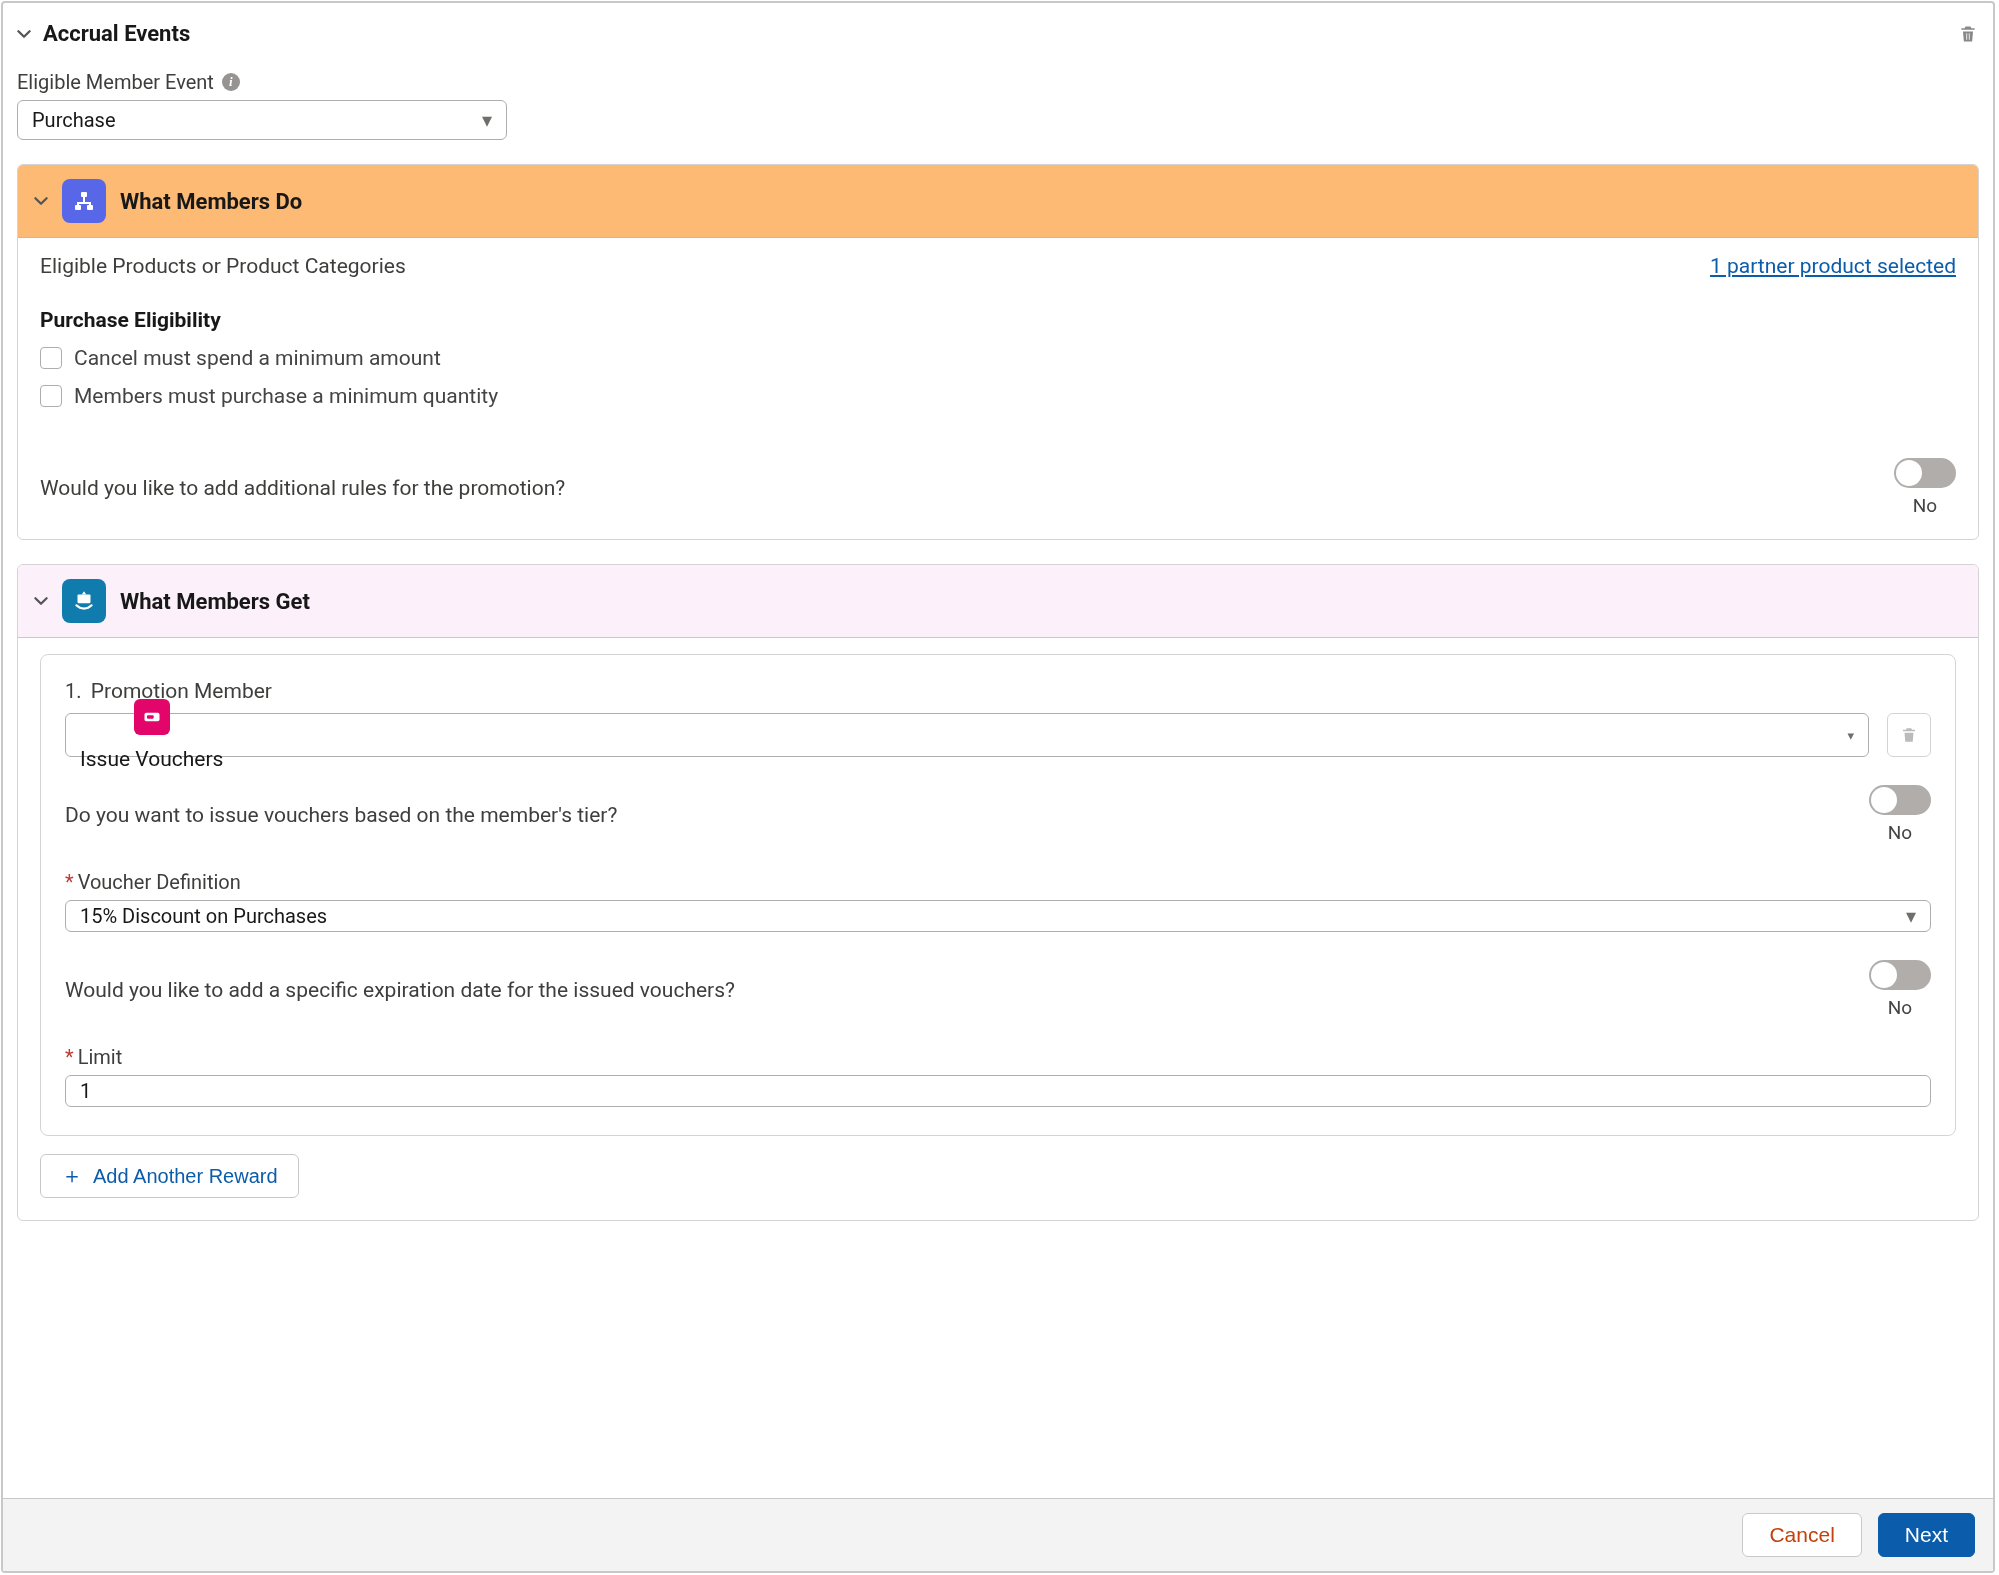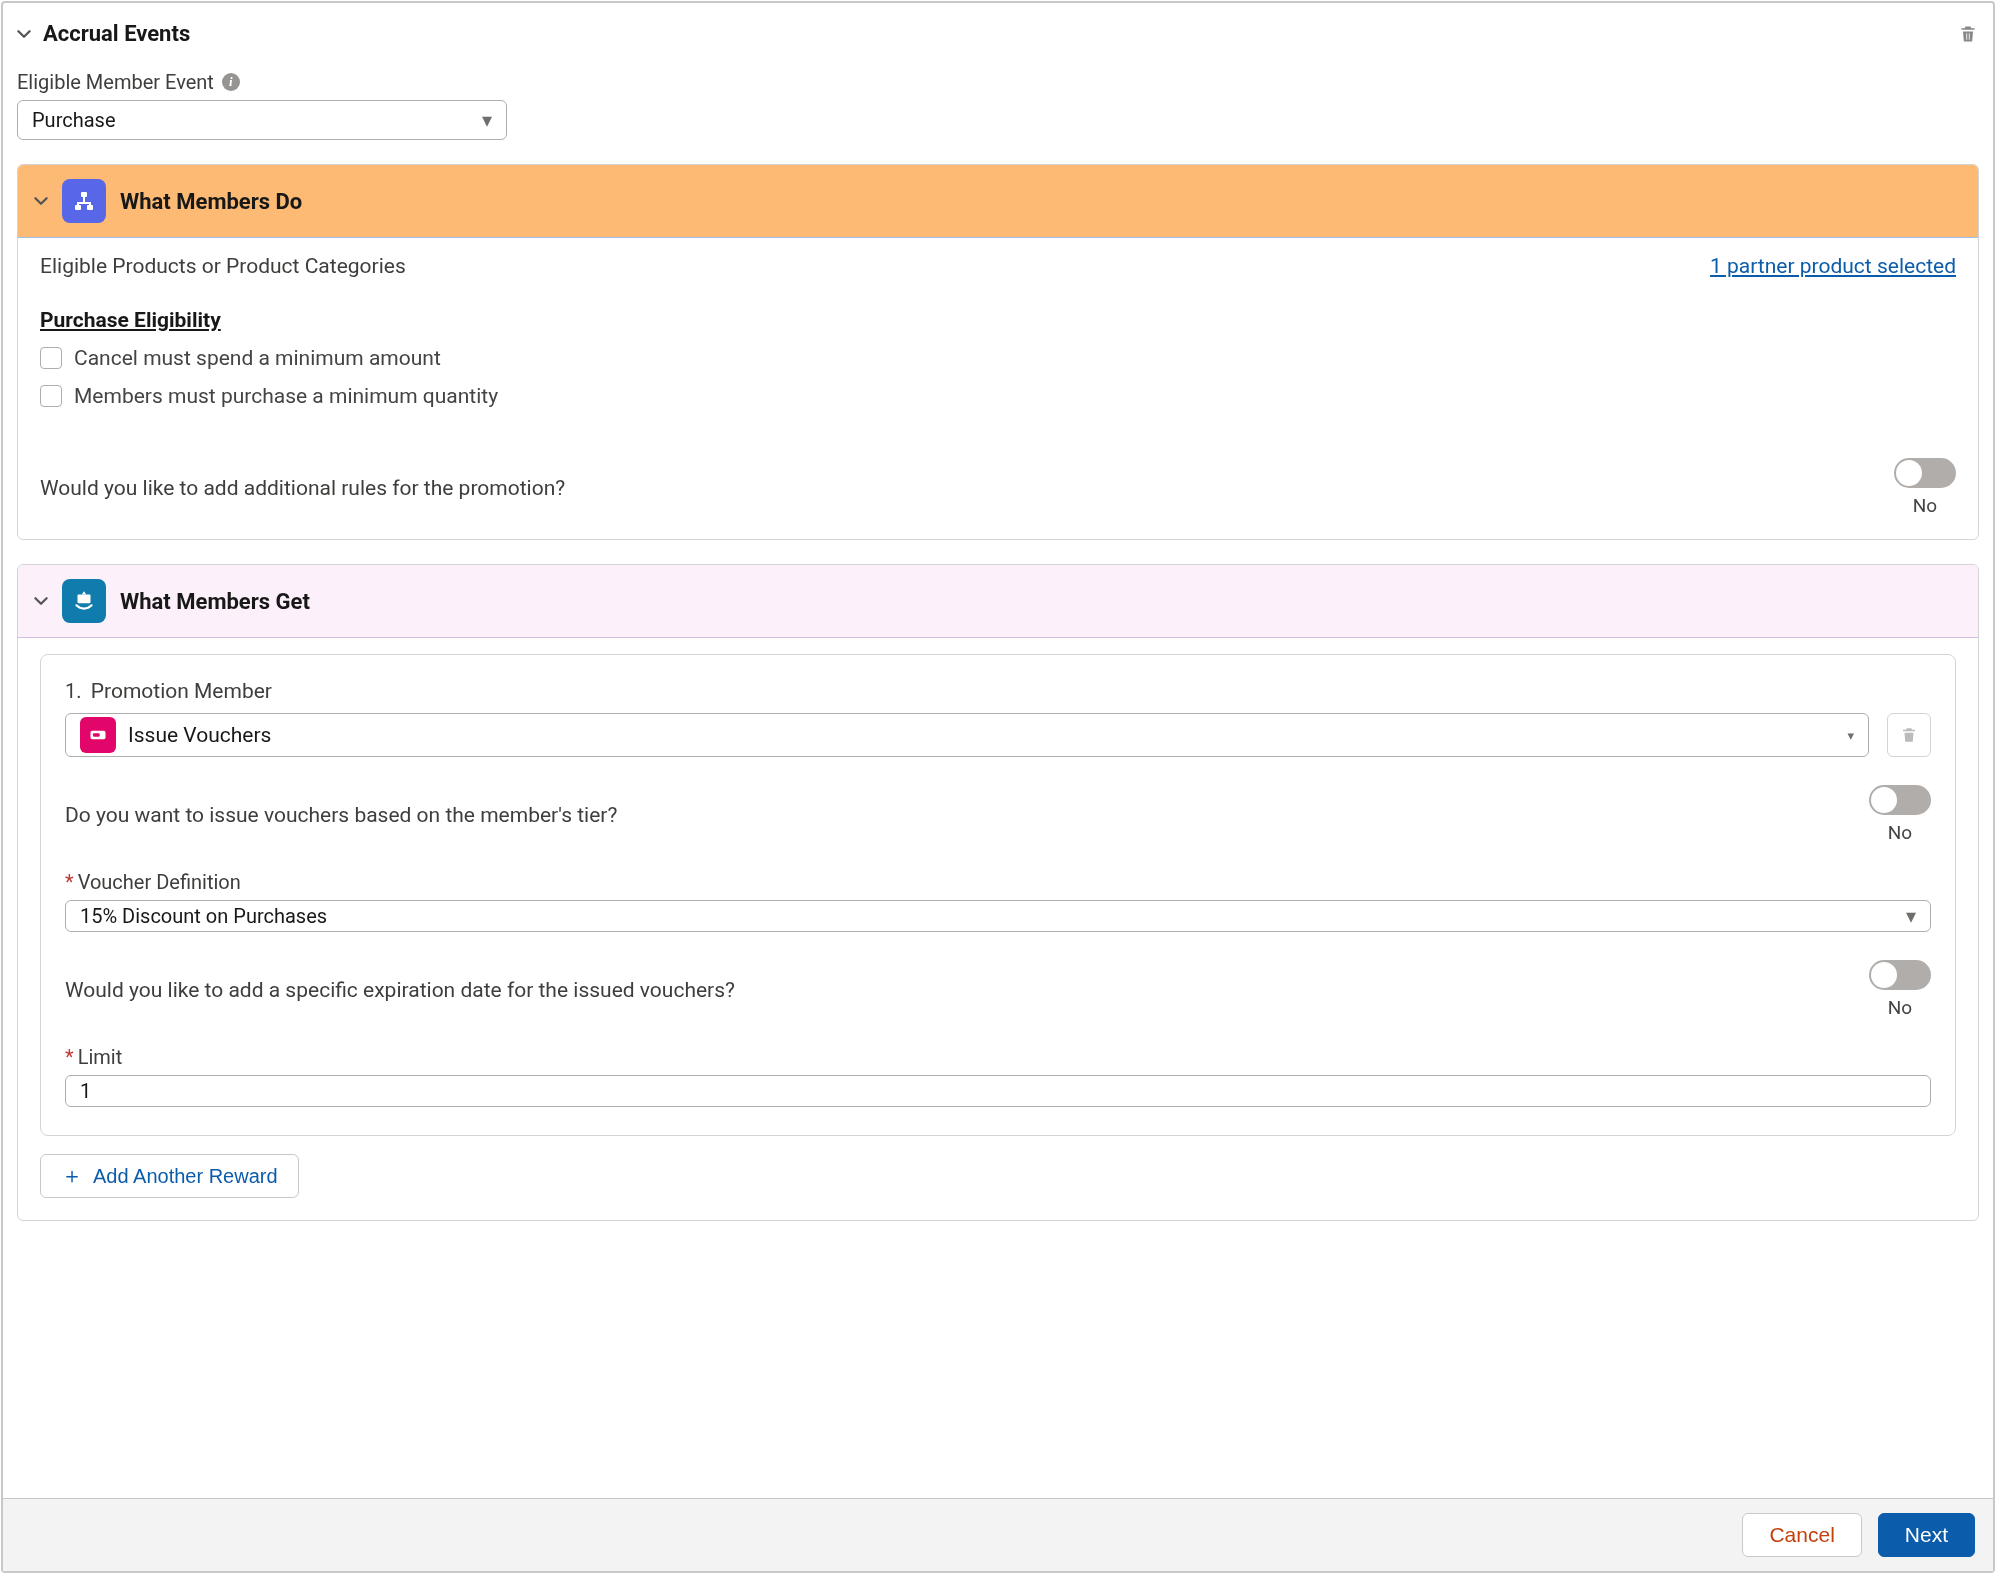--- a/index.html
+++ b/index.html
@@ -85,21 +85,21 @@
   .icon-sq.blue { background:#5867e8; }
   .icon-sq.blue2 { background:#107cad; }
   .icon-sq.pink { background:#e3066a; width:36px; height:36px; border-radius:6px; }
   .card-title { font-size: 22px; font-weight:700; }
 
   .card-body { padding: 16px 22px 22px; }
 
   .row-split { display:flex; justify-content:space-between; align-items:center; }
   .lbl { font-size: 21px; color:#3e3e3c; }
   .link { color:#0b5cab; font-size:21px; }
-  .strong { font-weight:700; font-size:21px; color:#181818;text-decoration:underline; }
+  .strong { font-weight:700; font-size:21px; color:#181818; }
 
   .checkbox-row { display:flex; align-items:center; gap:12px; margin-top:14px; }
   .cb { width:22px; height:22px; border:1px solid #adadad; border-radius:4px; background:#fff; flex-shrink:0;}
   .cb-label { font-size:21px; color:#444; }
 
   .toggle-wrap { display:flex; flex-direction:column; align-items:center; gap:6px; }
   .toggle { width:62px; height:30px; border-radius:15px; background:#b0adab; position:relative; }
   .toggle .knob { width:26px; height:26px; border-radius:50%; background:#fff; position:absolute; top:2px; left:2px; }
   .toggle.on { background:#0b5cab; }
   .toggle.on .knob { left:34px; }
@@ -110,21 +110,21 @@
 
   
   .reward-card { border:1px solid #d4d4d4; border-radius:8px; padding: 24px 24px 28px; }
   .reward-head-label { font-size:21px; color:#3e3e3c; margin-left:6px;}
   .reward-head-num { font-size:20px; color:#3e3e3c; }
   .reward-row { display:flex; gap:18px; margin-top:10px;}
   .reward-select {
     flex:1; height:44px; border:1px solid #aeaeae; border-radius:6px; background:#fff;
     display:flex; align-items:center; justify-content:space-between; padding:0 14px;
   }
-  .reward-select-left { display:flex; align-items:center; gap:12px; }
+  .reward-select-left { display:flex; align-items:center; gap:12px;flex-direction:column; }
   .reward-select .caret { color:#706e6b; }
   .sm-trash { width:44px; height:44px; border:1px solid #d4d4d4; border-radius:6px; background:#fff; display:flex; align-items:center; justify-content:center; color:#bbb; }
 
   .req-star { color:#c23934; margin-right:4px; }
   .field-block { margin-top: 26px; }
   .text-input {
     width:100%; height:32px; border:1px solid #aeaeae; border-radius:6px; background:#fff;
     padding:0 14px; font-size:20px; color:#181818;
     display:flex; align-items:center; justify-content:space-between;
   }

